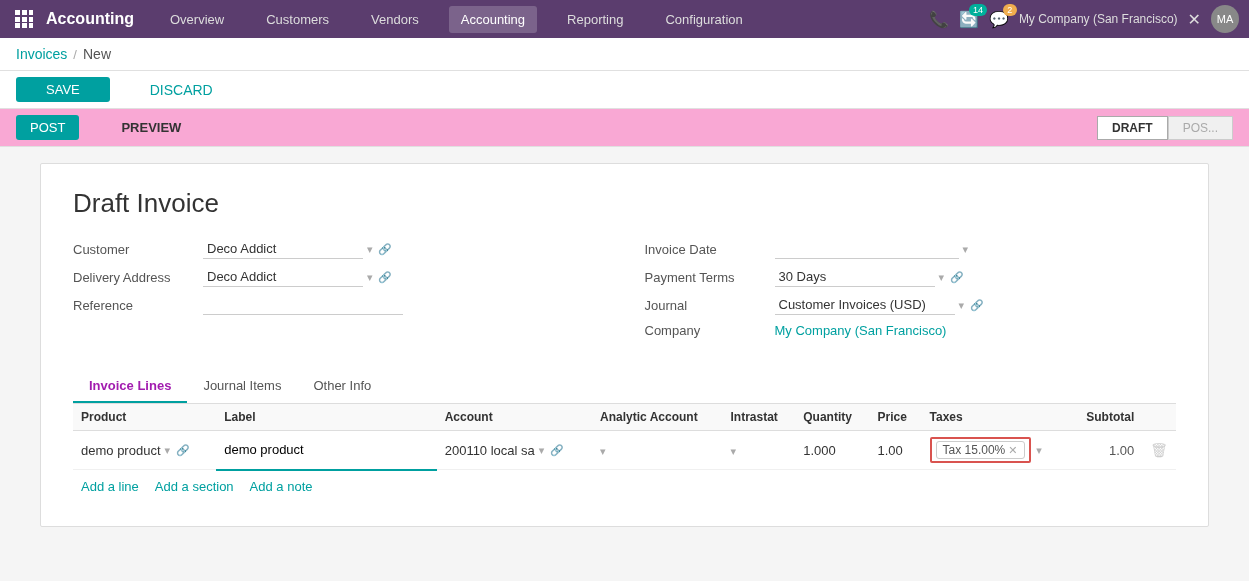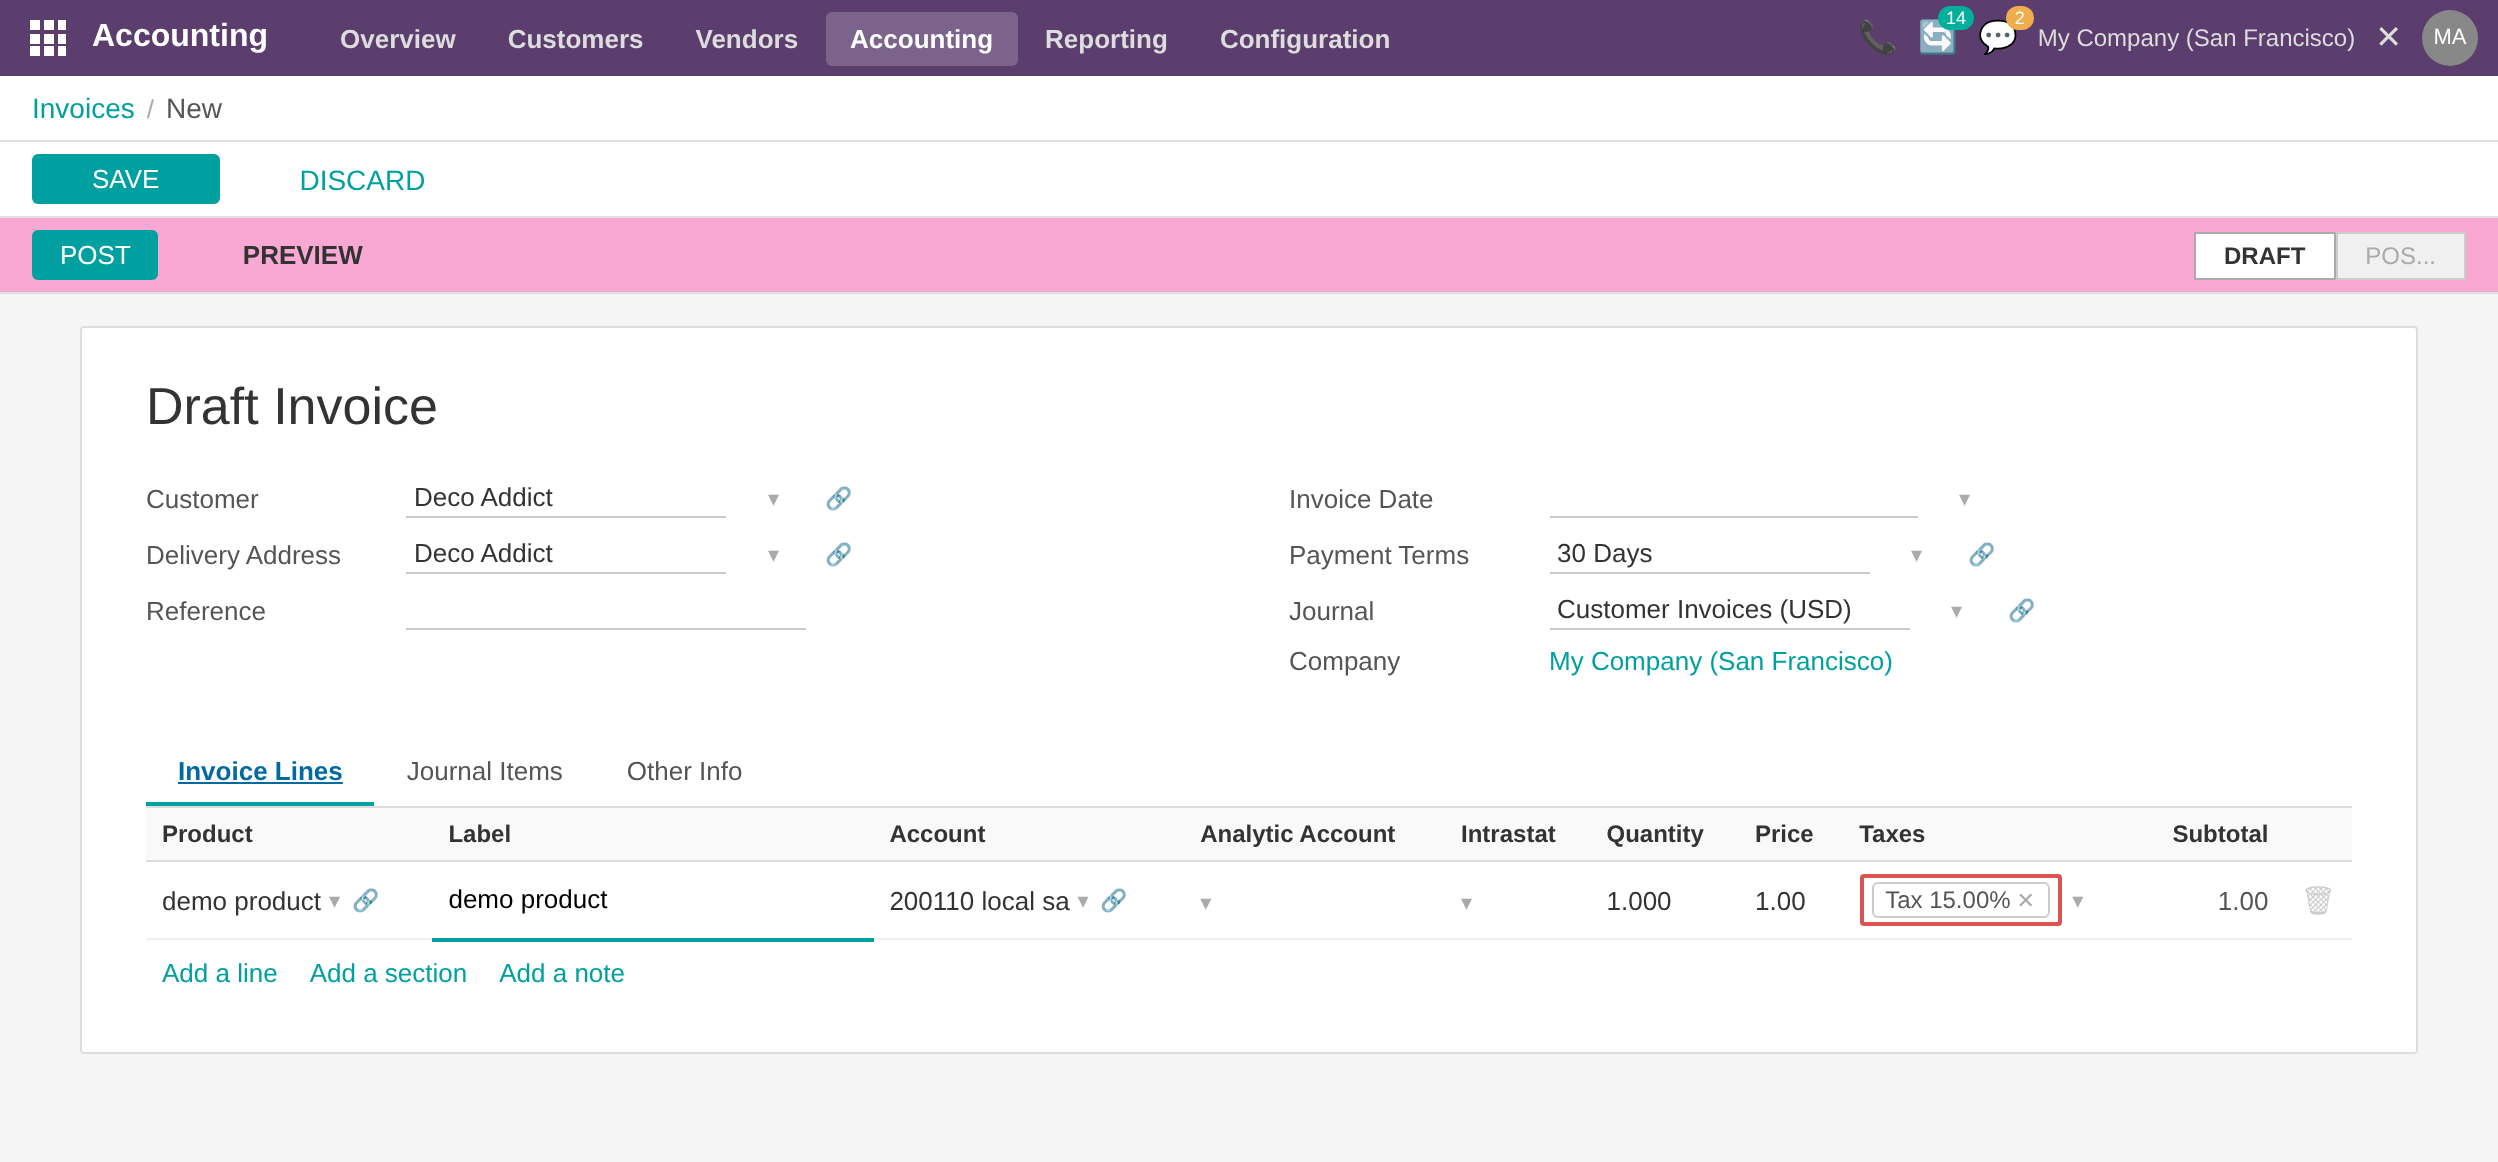--- a/index.html
+++ b/index.html
@@ -18,21 +18,21 @@
     .top-nav .apps-icon {
       width: 28px; height: 28px;
       display: flex; align-items: center; justify-content: center;
       cursor: pointer; margin-right: 4px;
     }
     .top-nav .brand {
       font-size: 16px; font-weight: bold; color: #fff;
       margin-right: 20px;
     }
     .top-nav .nav-links {
-      display: flex; gap: 2px; flex: 1; font-weight: bold;
+      display: flex; gap: 18px; flex: 1;
     }
     .top-nav .nav-link {
       color: #ddd; padding: 6px 12px; border-radius: 3px; cursor: pointer;
       font-size: 13px;
     }
     .top-nav .nav-link.active { background: rgba(255,255,255,0.2); color: #fff; }
     .top-nav .nav-right {
       display: flex; align-items: center; gap: 10px; margin-left: auto;
     }
     .top-nav .nav-icon {
@@ -131,21 +131,21 @@
       margin-bottom: 24px;
     }
 
     .form-row {
       display: flex; align-items: center; margin-bottom: 8px;
     }
     .form-label {
       color: #555; font-size: 13px; min-width: 130px;
     }
     .form-value {
-      display: flex; align-items: center; gap: 21px; flex: 1;
+      display: flex; align-items: center; gap: 4px; flex: 1;
     }
     .form-input {
       border: none; border-bottom: 1px solid #ccc;
       padding: 2px 4px; font-size: 13px; color: #333;
       min-width: 160px; background: transparent;
     }
     .dropdown-arrow {
       color: #aaa; font-size: 11px; cursor: pointer;
     }
     .ext-link {
@@ -157,21 +157,21 @@
 
     
     .tabs-bar {
       display: flex; border-bottom: 1px solid #ddd; margin-bottom: 0;
     }
     .tab-item {
       padding: 8px 16px; cursor: pointer; font-size: 13px; color: #555;
       border-bottom: 2px solid transparent;
     }
     .tab-item.active {
-      color: #0369a1; border-bottom: 2px solid #00a0a0; font-weight: bold; text-decoration: underline;
+      color: #a21caf; border-bottom: 2px solid #00a0a0; font-weight: bold;
     }
 
     
     .invoice-table {
       width: 100%; border-collapse: collapse; margin-top: 0;
     }
     .invoice-table th {
       text-align: left; padding: 6px 8px; font-size: 12px;
       font-weight: bold; color: #333; border-bottom: 1px solid #ddd;
       background: #f9f9f9;

